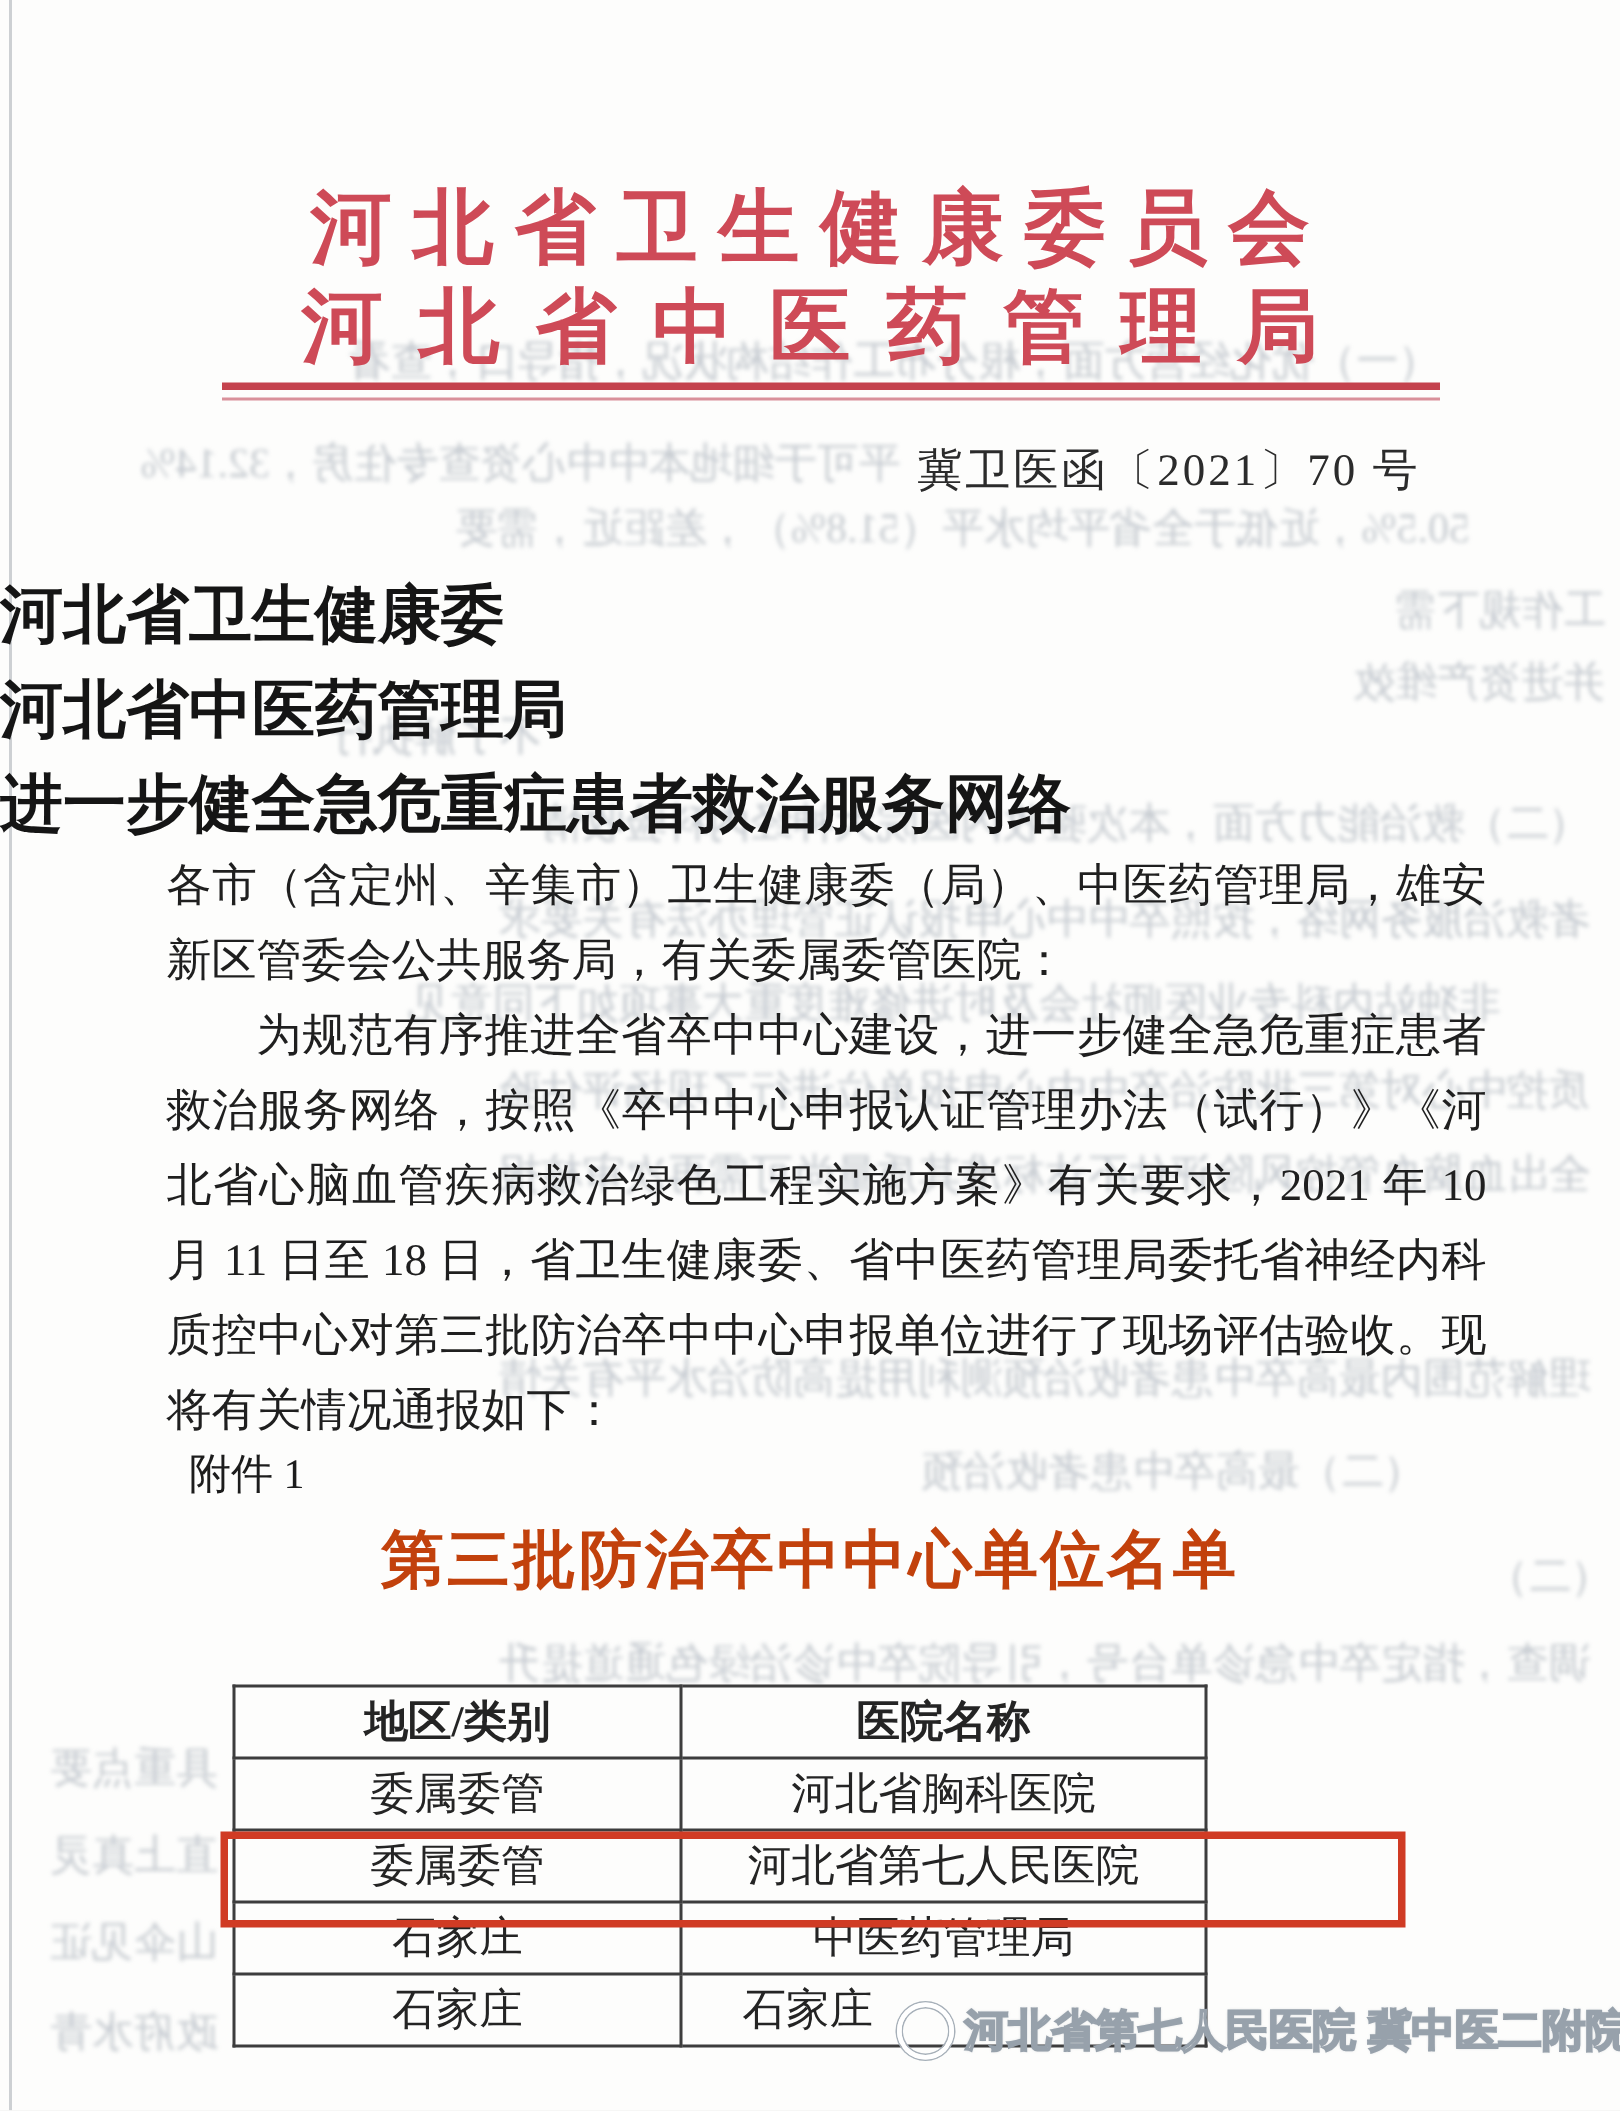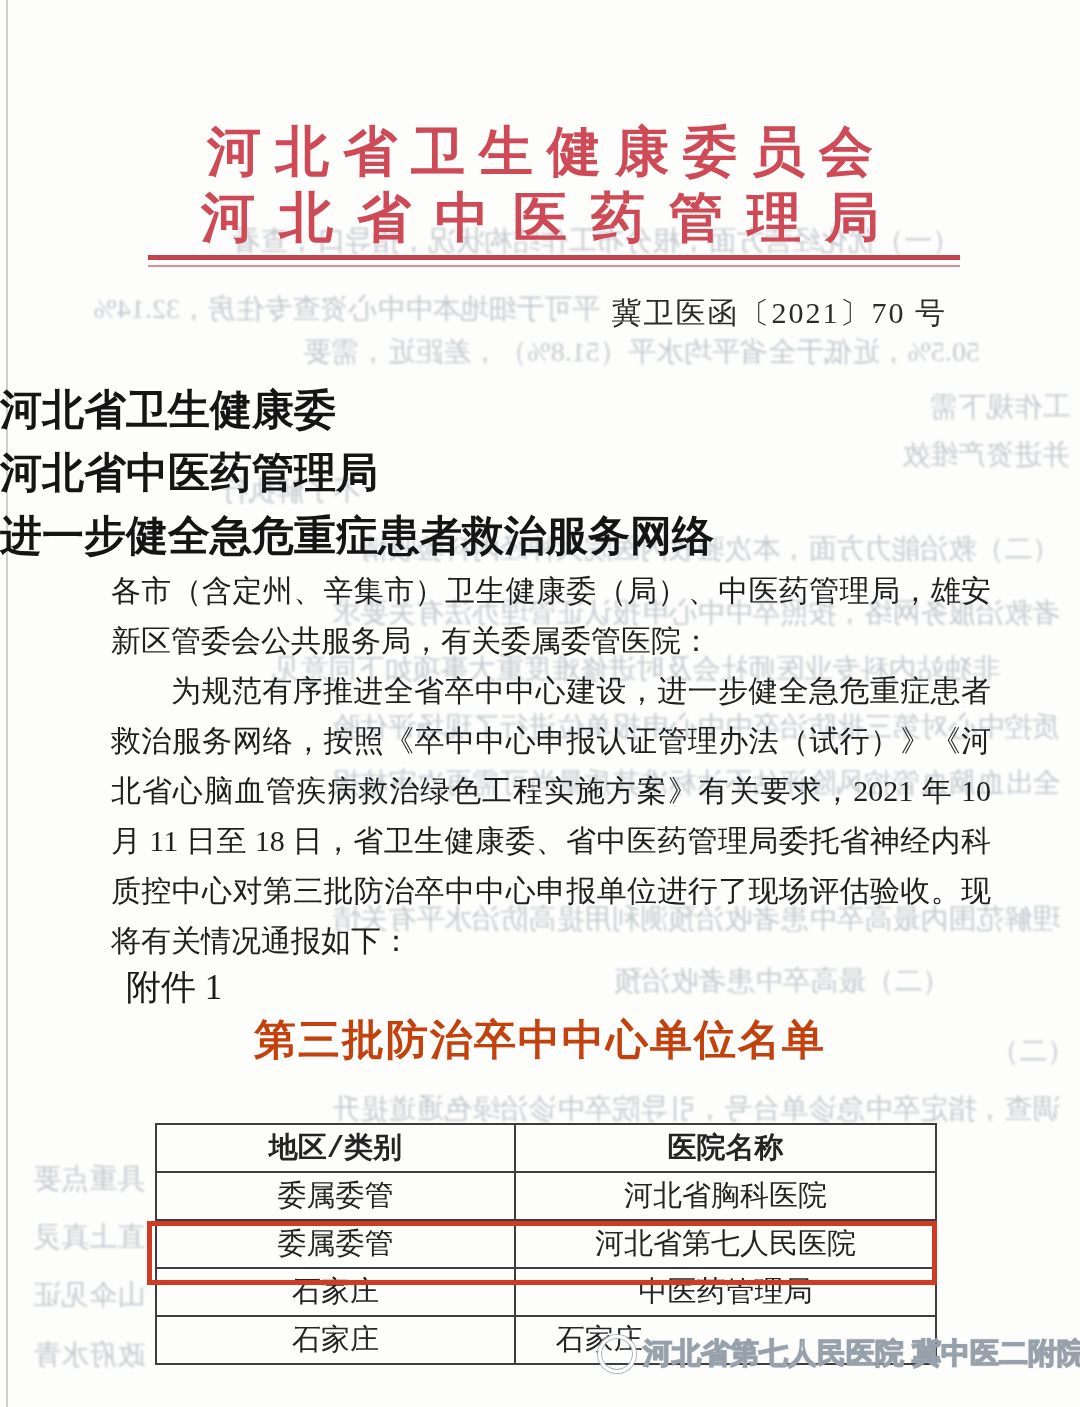--- a/index.html
+++ b/index.html
@@ -32,33 +32,32 @@
   .title-3 { top:508px; }
 
   
   .body-text {
     position:absolute; left:100px; top:566px; width:880px;
     font-size:30px; line-height:50px; color:#1f1f1f; text-align:justify;margin-left:11px;
   }
   .body-text p { margin:0; }
   .body-text p.indent { text-indent:60px; }
 
-  .attachment { position:absolute; left:126px; top:964px; font-size:35px; color:#1c1c1c; }
+  .attachment { position:absolute; left:126px; top:964px; font-size:28px; color:#1c1c1c; }
 
   .list-title {
     position:absolute; width:100%; top:1012px; text-align:center;
     font-size:42px; font-weight:700; color:#c2410c; letter-spacing:2px;
   }
 
   
   .hospital-table {
-    position:absolute; left:155px; top:1123px; width:782px;
+    position:absolute; left:155px; top:1123px; width:650px;
     border-collapse:collapse; table-layout:fixed; font-size:29px; color:#242424;
     background:transparent;
-    font-family:Liberation Mono, monospace;
   }
   .hospital-table th, .hospital-table td {
     border:2px solid #3d3d3d; height:48px; text-align:center; padding:0;
   }
   .hospital-table th { font-weight:600; }
   .hospital-table td.offleft { text-align:left; padding-left:40px; }
   .col-region { width:46%; }
   .col-hospital { width:54%; }
 
   .highlight-box {

